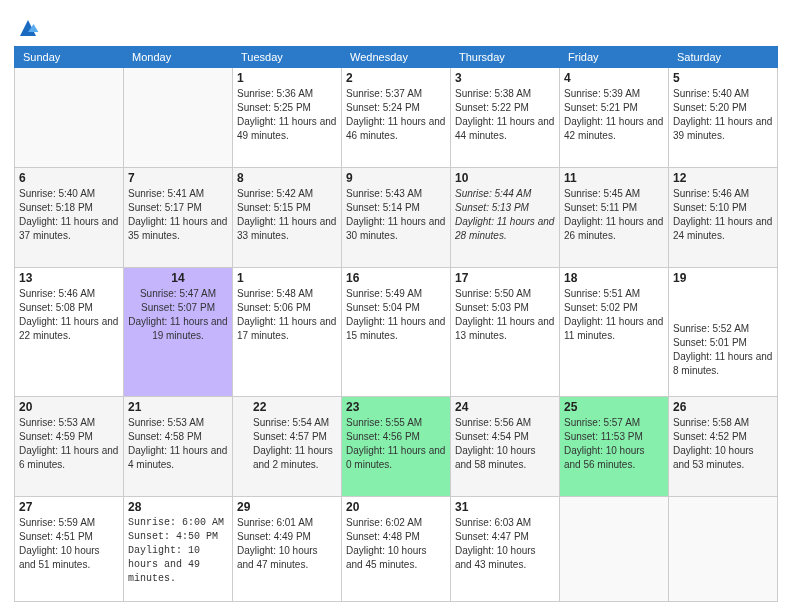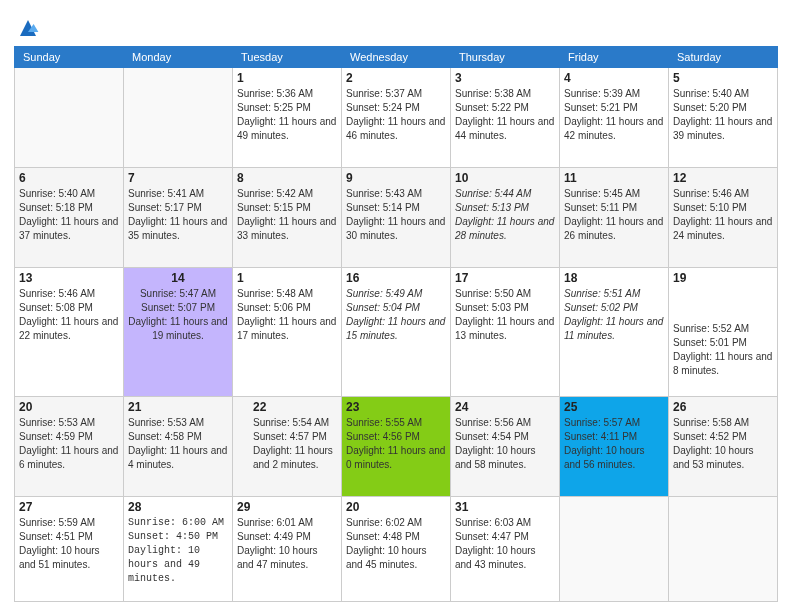--- a/index.html
+++ b/index.html
@@ -221,33 +221,33 @@
 Daylight: 11 hours and 19 minutes.</div>
           </td>
           <td style="background: rgb(255, 255, 255);">
             <span class="day-num">1</span>
             <div class="day-info" style="white-space: pre-line;">Sunrise: 5:48 AM
 Sunset: 5:06 PM
 Daylight: 11 hours and 17 minutes.</div>
           </td>
           <td style="background: rgb(255, 255, 255);">
             <span class="day-num">16</span>
-            <div class="day-info" style="white-space: pre-line; font-style: italic;">Sunrise: 5:49 AM
+            <div class="day-info" style="white-space: pre-line;">Sunrise: 5:49 AM
 Sunset: 5:04 PM
 Daylight: 11 hours and 15 minutes.</div>
           </td>
           <td style="background: rgb(255, 255, 255);">
             <span class="day-num">17</span>
             <div class="day-info" style="white-space: pre-line;">Sunrise: 5:50 AM
 Sunset: 5:03 PM
 Daylight: 11 hours and 13 minutes.</div>
           </td>
           <td style="background: rgb(255, 255, 255);">
             <span class="day-num">18</span>
-            <div class="day-info" style="white-space: pre-line; font-style: italic;">Sunrise: 5:51 AM
+            <div class="day-info" style="white-space: pre-line;">Sunrise: 5:51 AM
 Sunset: 5:02 PM
 Daylight: 11 hours and 11 minutes.</div>
           </td>
           <td style="background: rgb(255, 255, 255);">
             <span class="day-num">19</span>
             <div class="day-info" style="white-space: pre-line; margin-top: 37px;">Sunrise: 5:52 AM
 Sunset: 5:01 PM
 Daylight: 11 hours and 8 minutes.</div>
           </td>
         </tr>
@@ -263,36 +263,36 @@
             <div class="day-info" style="white-space: pre-line;">Sunrise: 5:53 AM
 Sunset: 4:58 PM
 Daylight: 11 hours and 4 minutes.</div>
           </td>
           <td style="background: rgb(245, 245, 245); padding-left: 20px;">
             <span class="day-num">22</span>
             <div class="day-info" style="white-space: pre-line;">Sunrise: 5:54 AM
 Sunset: 4:57 PM
 Daylight: 11 hours and 2 minutes.</div>
           </td>
-          <td style="background: #84cc16; margin-left: 16px;">
+          <td style="background: #86efac; margin-left: 16px;">
             <span class="day-num">23</span>
             <div class="day-info" style="white-space: pre-line;">Sunrise: 5:55 AM
 Sunset: 4:56 PM
 Daylight: 11 hours and 0 minutes.</div>
           </td>
           <td style="background: rgb(245, 245, 245);">
             <span class="day-num">24</span>
             <div class="day-info" style="white-space: pre-line;">Sunrise: 5:56 AM
 Sunset: 4:54 PM
 Daylight: 10 hours and 58 minutes.</div>
           </td>
-          <td style="background: #0ea5e9;">
+          <td style="background: #86efac;">
             <span class="day-num">25</span>
             <div class="day-info" style="white-space: pre-line;">Sunrise: 5:57 AM
-Sunset: 4:11 PM
+Sunset: 11:53 PM
 Daylight: 10 hours and 56 minutes.</div>
           </td>
           <td style="background: rgb(245, 245, 245);">
             <span class="day-num">26</span>
             <div class="day-info" style="white-space: pre-line;">Sunrise: 5:58 AM
 Sunset: 4:52 PM
 Daylight: 10 hours and 53 minutes.</div>
           </td>
         </tr>
         <tr>

